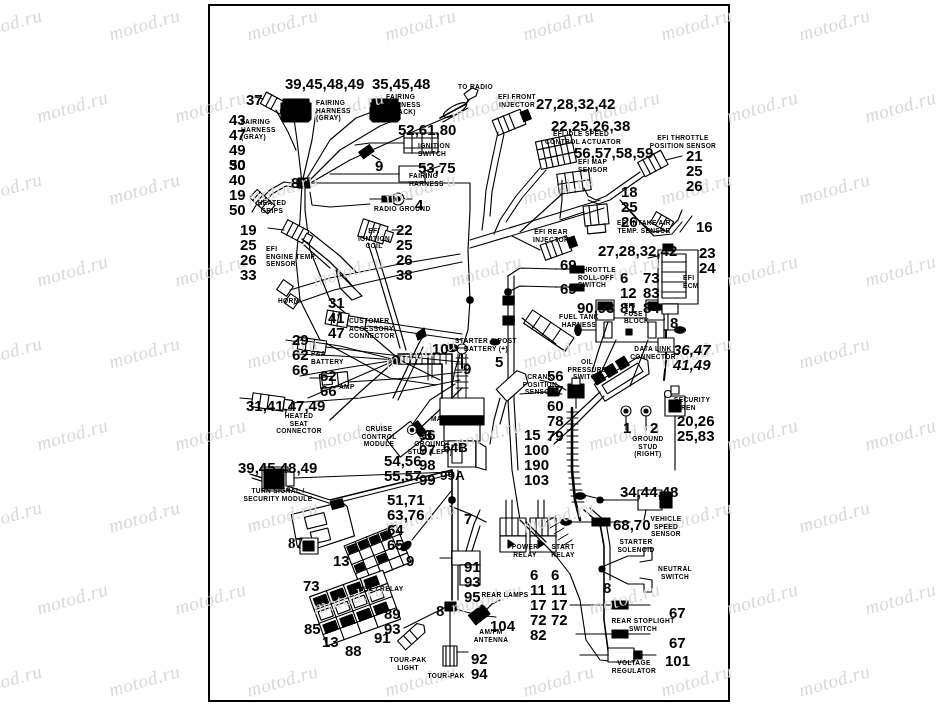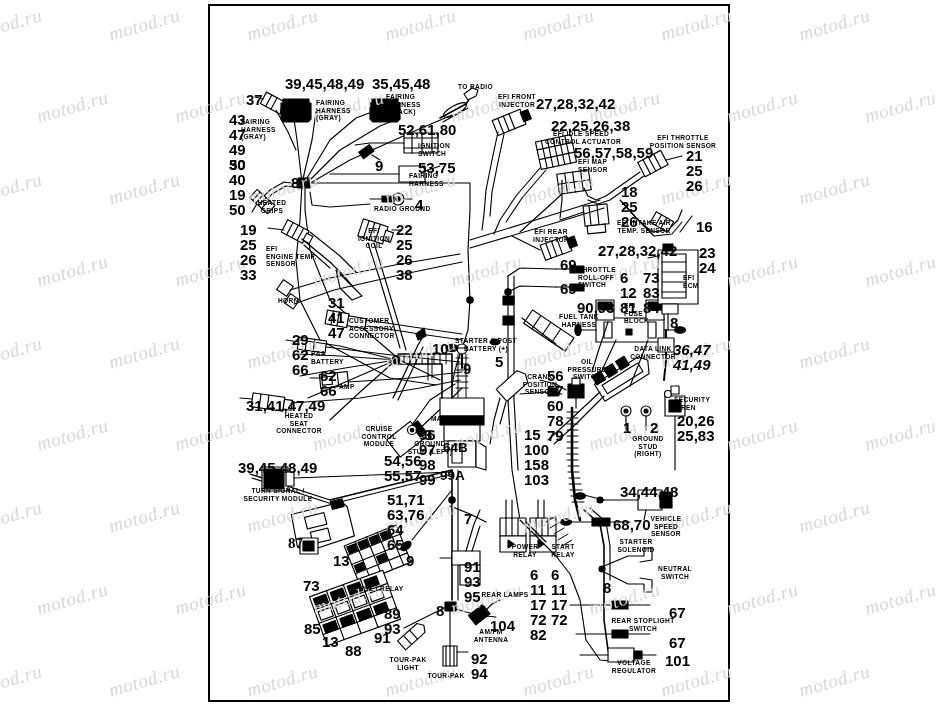--- a/index.html
+++ b/index.html
@@ -684,21 +684,21 @@
       <div class="num" style="left: 384px; top: 453px;">54,56
 55,57</div>
       <div class="num" style="left: 419px; top: 427px;">96
 97
 98
 99</div>
       <div class="num sm" style="left: 443px; top: 441px;">64B</div>
       <div class="num sm" style="left: 440px; top: 469px;">99A</div>
       <div class="num" style="left: 524px; top: 427px;">15
 100
-158
+190
 103</div>
       <div class="num" style="left: 547px; top: 368px;">56
 57
 60
 78
 79</div>
       <div class="num" style="left: 238px; top: 460px;">39,45,48,49</div>
       <div class="num" style="left: 387px; top: 492px;">51,71
 63,76
 64

